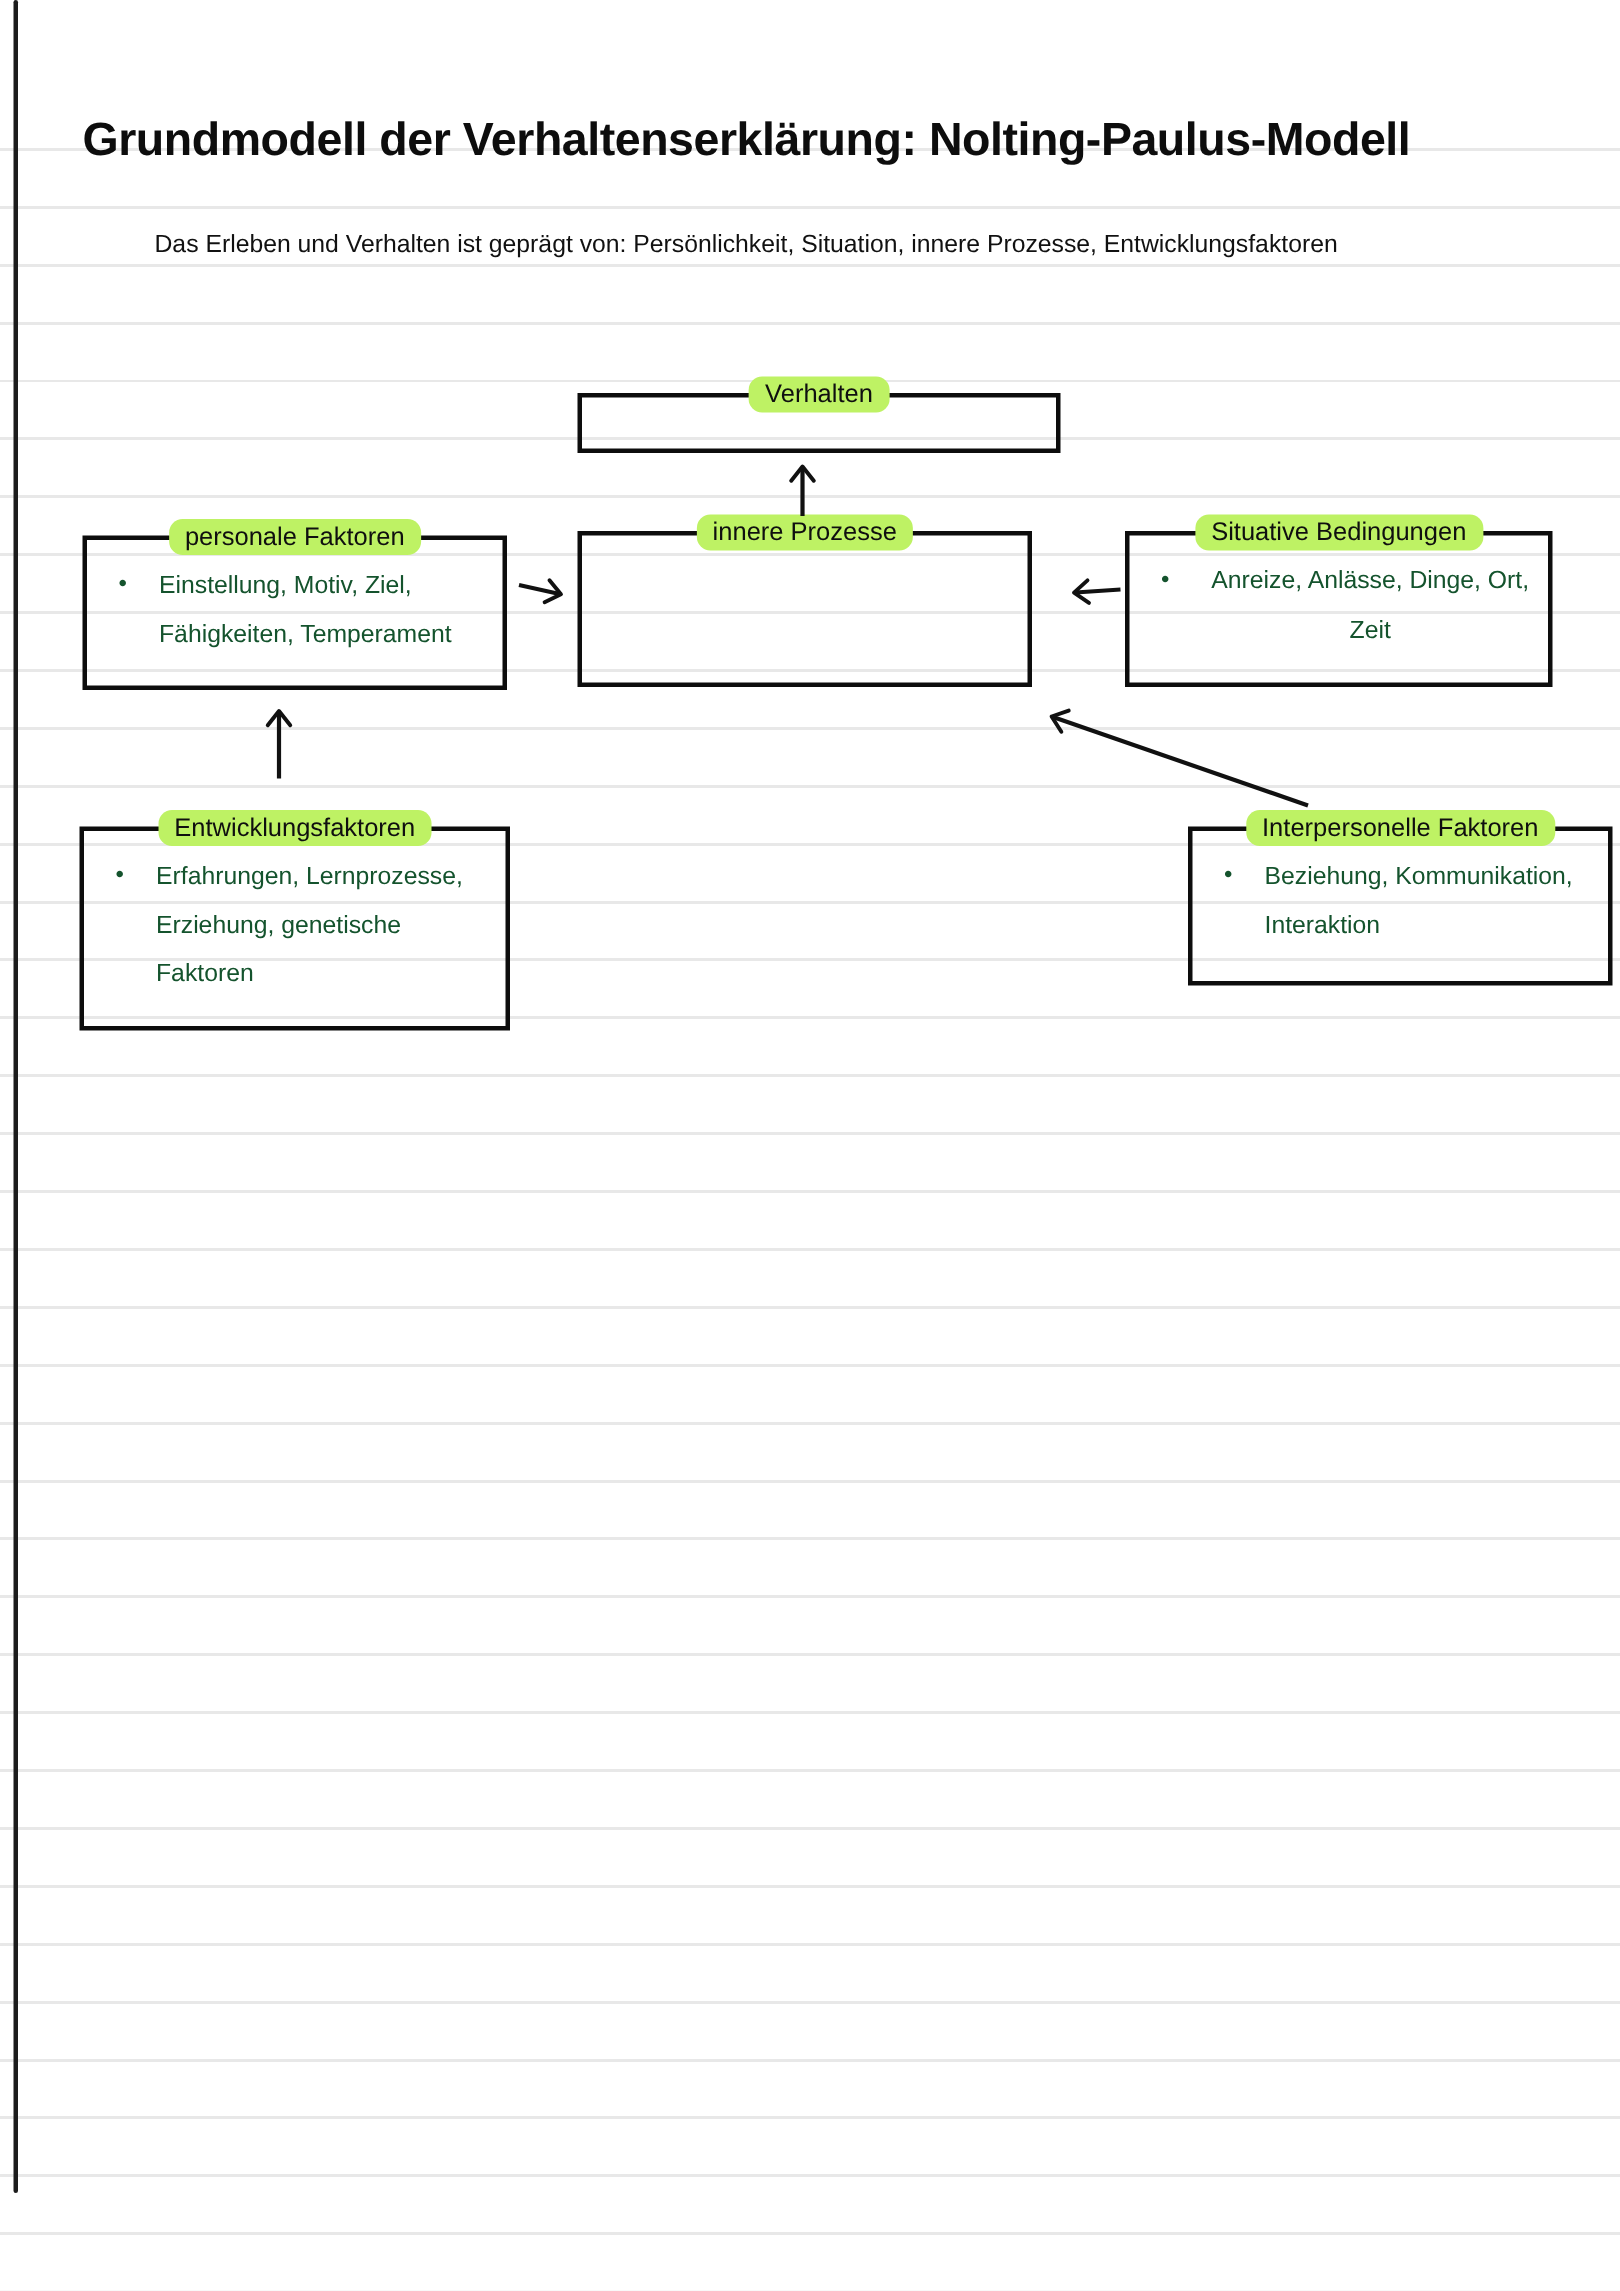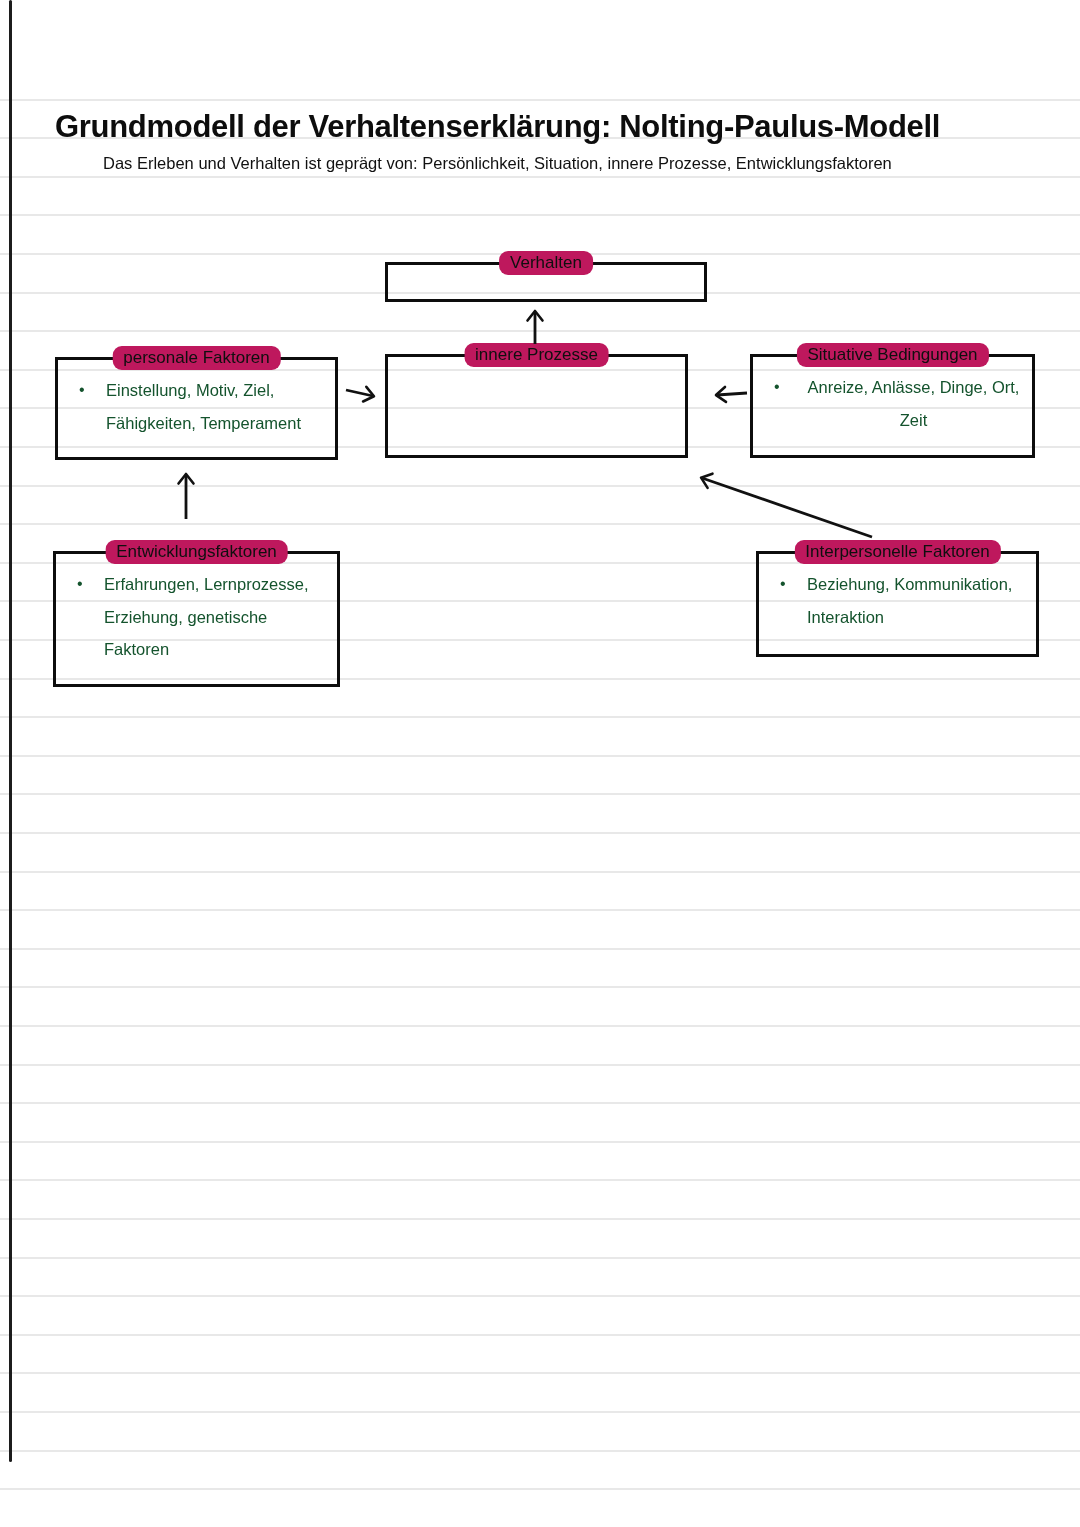--- a/index.html
+++ b/index.html
@@ -33,42 +33,41 @@
   }
   .page-title {
     position: absolute;
     left: 55px; top: 74px;
     width: 960px;
     font-size: 31px;
     font-weight: bold;
     line-height: 37px;
     letter-spacing: -0.3px;
     color: #0d0d0d;
-    margin-top: 34px;
   }
   .page-subtitle {
     position: absolute;
     left: 55px; top: 153px;
     width: 1000px;
     font-size: 16.5px;
     line-height: 20px;
     color: #111;
     margin-left: 48px;
   }
   .box {
     position: absolute;
     border: 3px solid #0d0d0d;
     background: transparent;
   }
   .box-title {
     position: absolute;
     top: -14px;
     left: 50%;
     transform: translateX(-50%);
-    background: #be185d;
+    background: #bef264;
     border-radius: 9px;
     padding: 2px 11px;
     font-size: 17px;
     line-height: 20px;
     white-space: nowrap;
     color: #0f0f0f;
   }
   .box-body { padding-top: 14px; }
   .box-body ul { list-style: none; }
   .box-body li {
@@ -83,21 +82,21 @@
     position: absolute;
     left: 21px;
     top: 0;
     font-size: 16px;
   }
   #b-verhalten        { left: 385px; top: 262px; width: 322px; height: 40px; }
   #b-personale        { left: 55px;  top: 357px; width: 283px; height: 103px; }
   #b-innere           { left: 385px; top: 354px; width: 303px; height: 104px; padding-left: 19px; }
   #b-situative        { left: 750px; top: 354px; width: 285px; height: 104px; text-align: center; }
   #b-entwicklung      { left: 53px;  top: 551px; width: 287px; height: 136px; }
-  #b-interpersonelle  { left: 756px; top: 551px; width: 283px; height: 106px; }
+  #b-interpersonelle  { left: 792px; top: 551px; width: 283px; height: 106px; }
   .arrows {
     position: absolute;
     left: 0; top: 0;
     width: 1080px; height: 1527px;
     pointer-events: none;
   }
 </style>
 </head>
 <body>
 

